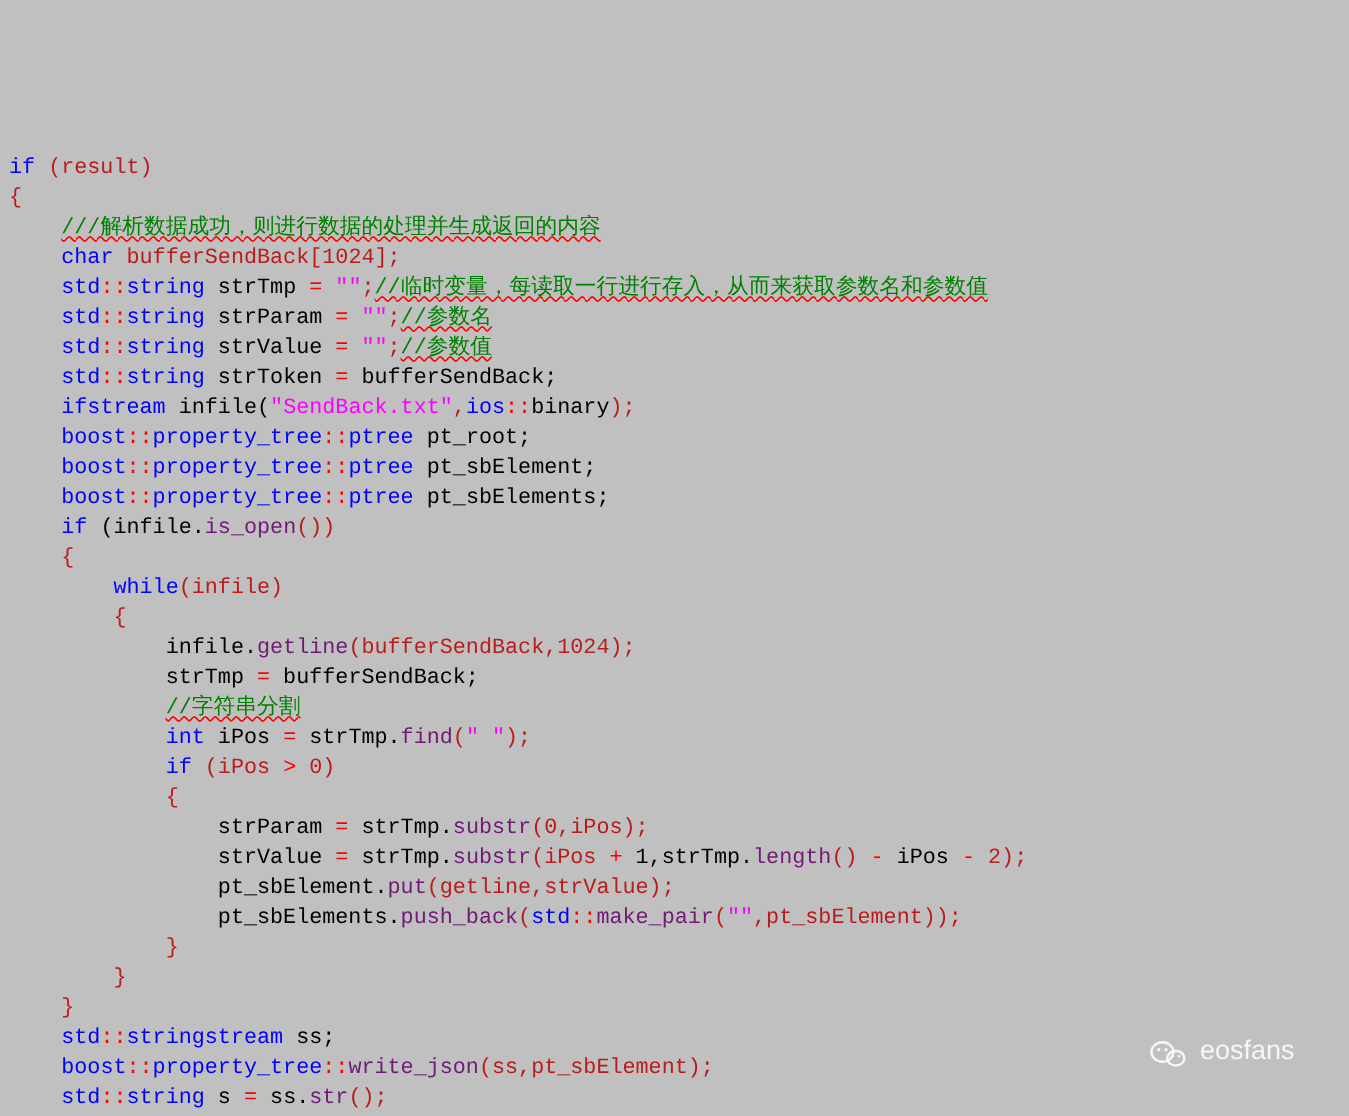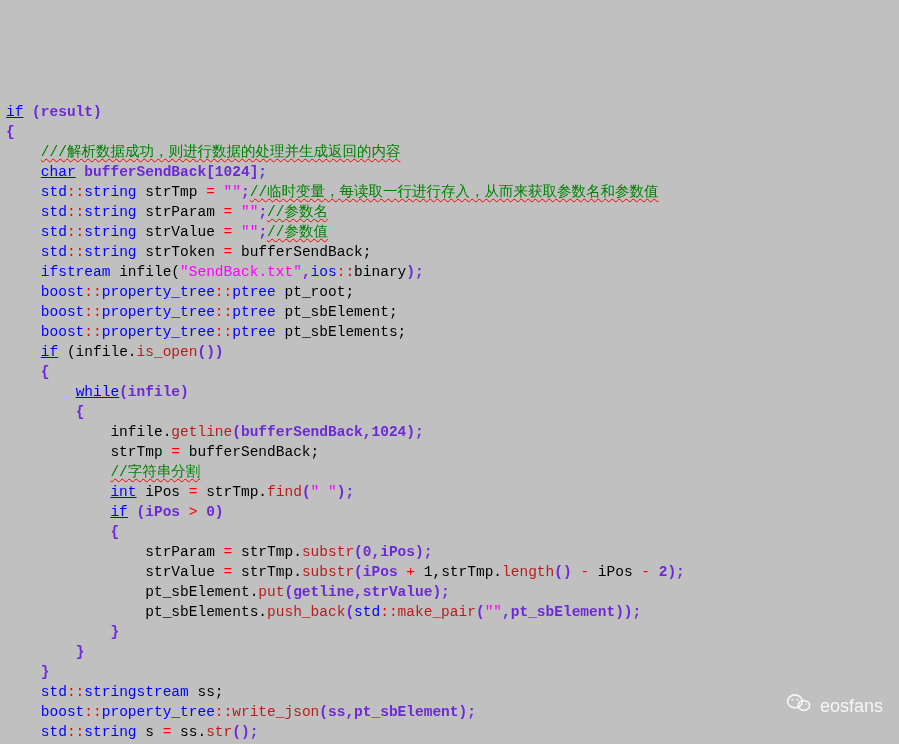--- a/index.html
+++ b/index.html
@@ -11,38 +11,38 @@
     white-space: pre;
     padding: 0;
     width: 899px;
     height: 744px;
     overflow: hidden;
     position: relative;
   }
   .code {
     padding: 2px 6px;
   }
-  .kw   { color: #0000ff; text-decoration: underline; }   
+  .kw   { color: #0000ff; }   
   .idb  { color: #0000ff; text-align: center; }   
   .op   { color: #ff0000; }   
-  .pu   { color: #6d28d9; font-weight: bold; }   
+  .pu   { color: #b91c1c; }   
   .nm   { color: #000000; }
   .cm   { color: #008000; }   
   .str  { color: #ff00ff; }   
-  .fn   { color: #b91c1c; }   
+  .fn   { color: #701a75; }   
   .wavy { text-decoration: underline wavy #ff0000; text-decoration-thickness: 1px; text-underline-offset: 2px; font-family: Liberation Mono, monospace; }
   .watermark {
     position: absolute;
-    right: 16px;
+    right: 36px;
     bottom: 28px;
     color: rgba(255,255,255,0.85);
     font-family: Arial, sans-serif;
     font-size: 18px;
     display: flex;
-    align-items: flex-end;
+    align-items: flex-start;
     gap: 8px;
   }
   .watermark .icon {
     width: 26px; height: 26px;
     display: inline-flex; align-items: center; justify-content: center;
   }
 </style>
 </head>
 <body>
 

